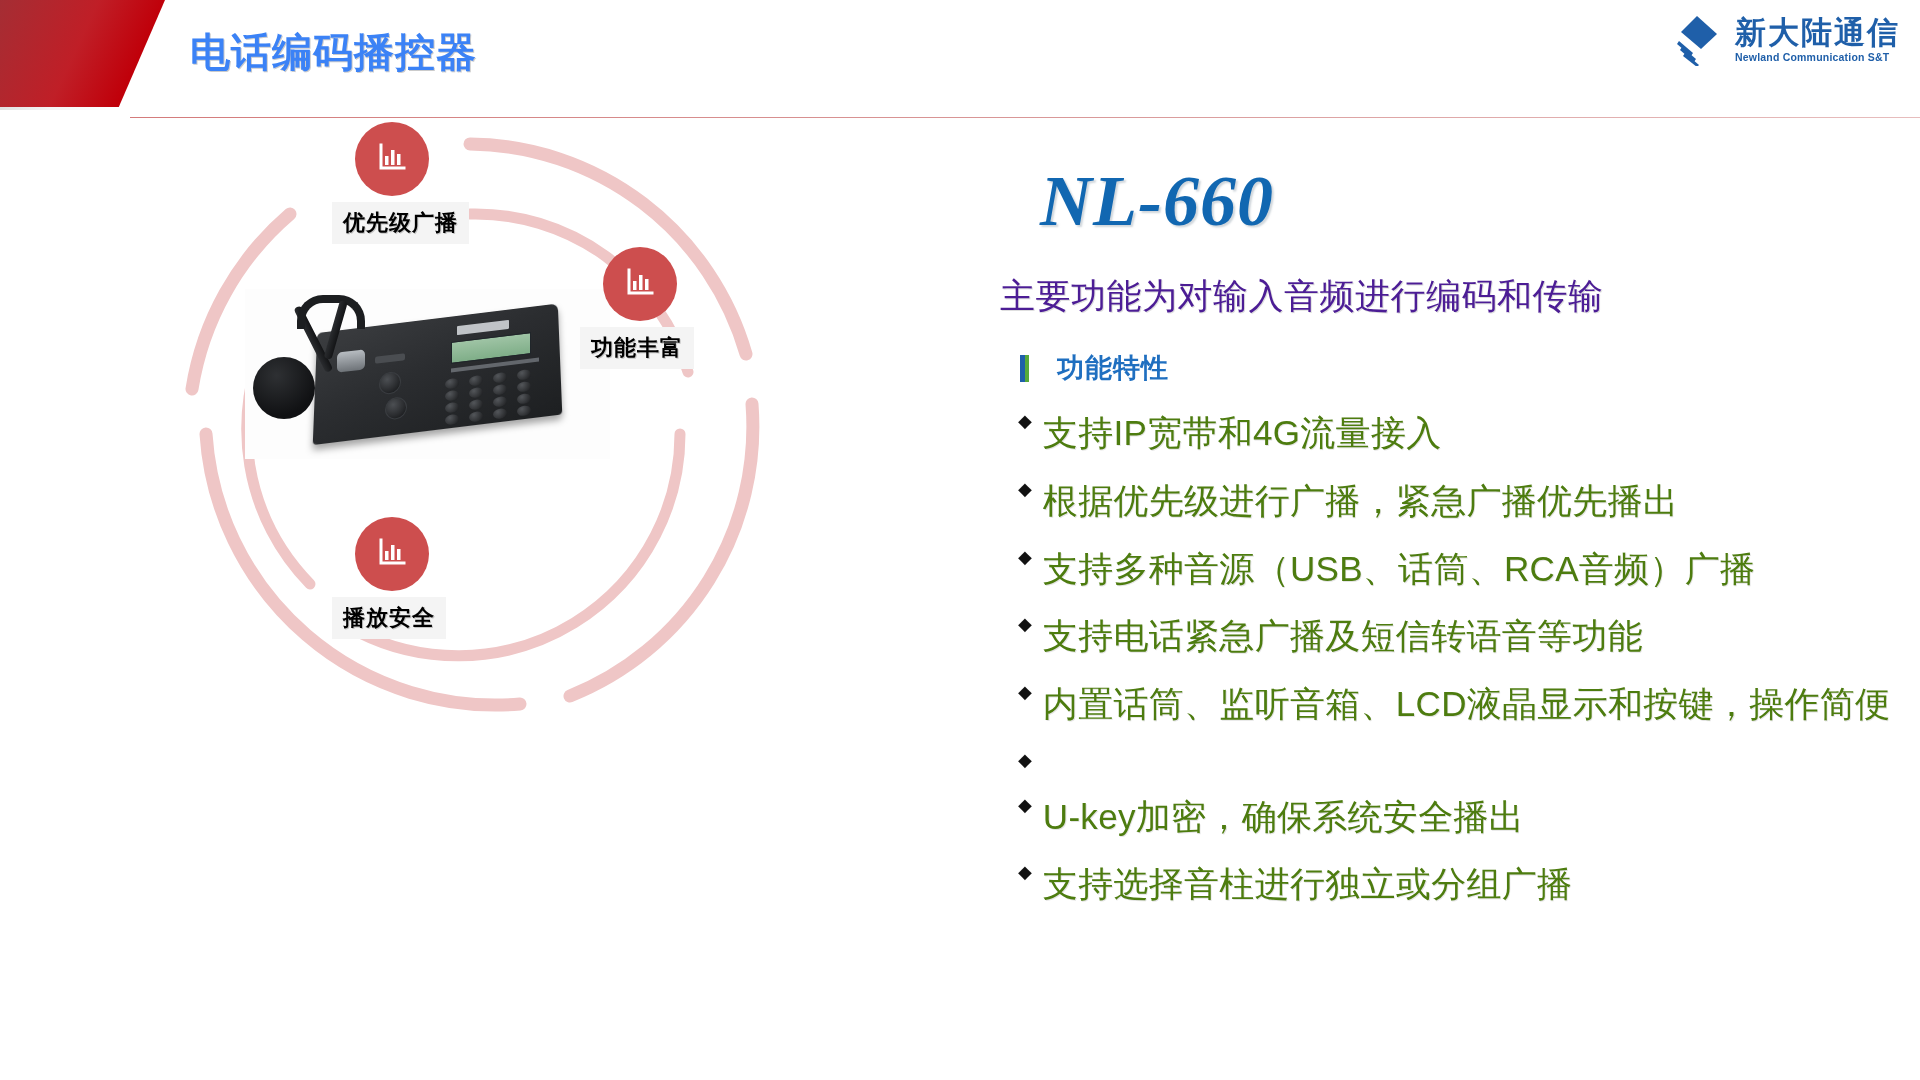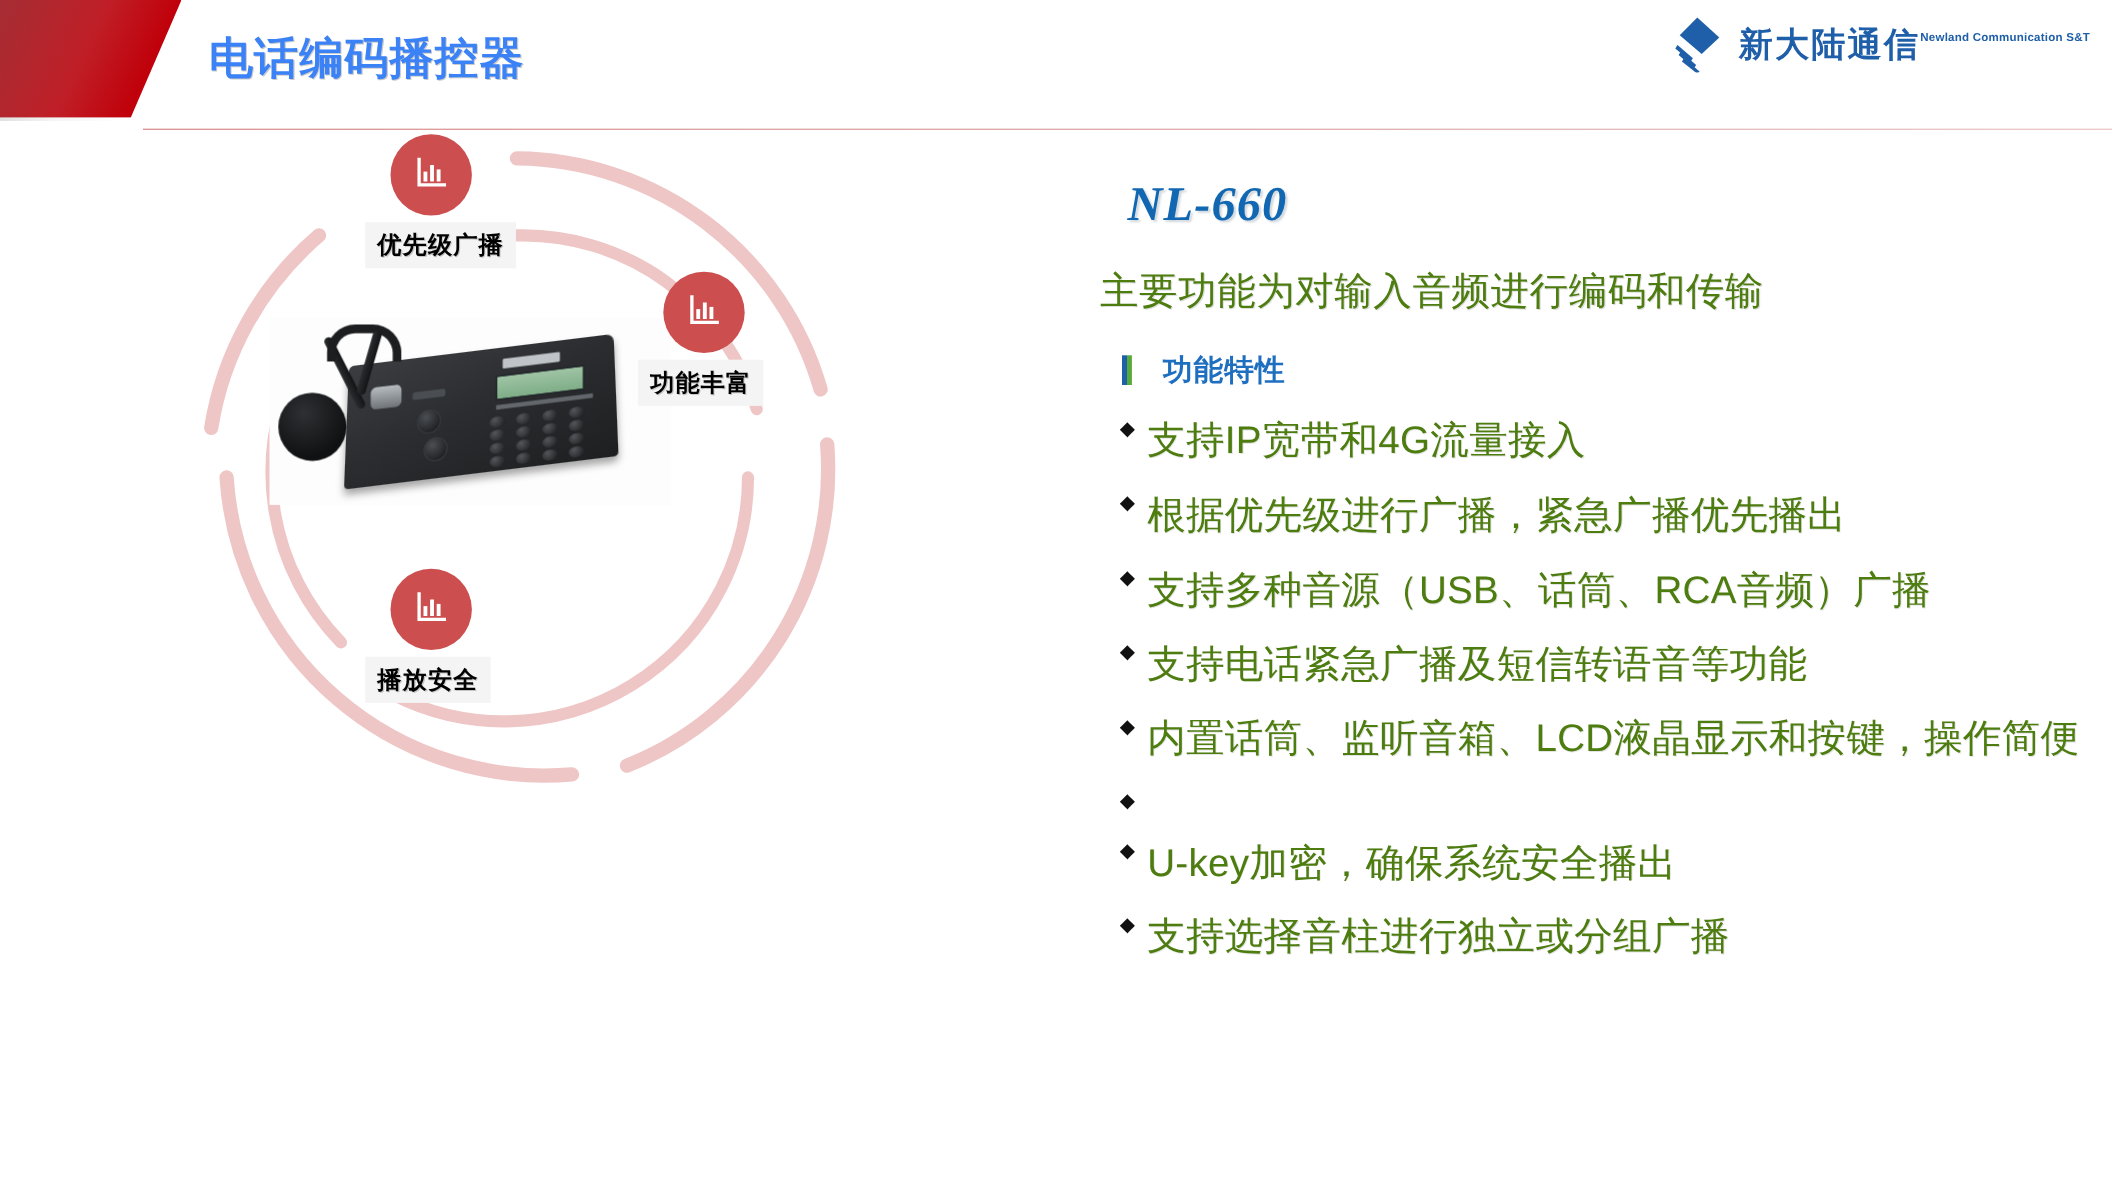--- a/index.html
+++ b/index.html
@@ -33,21 +33,21 @@
     white-space:nowrap;
   }
   .hdr-rule{
     position:absolute;left:130px;top:117px;width:1790px;height:1.4px;
     background:linear-gradient(90deg,#d47b7b 0%,#d99a9a 55%,#e7bdbd 100%);
   }
 
   
   .logo{position:absolute;right:20px;top:14px;display:flex;align-items:center;gap:10px;}
   .logo-mark{width:52px;height:52px;position:relative;}
-  .logo-text-wrap{display:flex;flex-direction:row;line-height:1;}
+  .logo-text-wrap{display:flex;flex-direction:column;line-height:1;}
   .logo-cn{font-size:31px;font-weight:bold;color:#1F5FA9;letter-spacing:2px;white-space:nowrap;}
   .logo-en{font-size:10.5px;font-weight:bold;color:#1F5FA9;letter-spacing:.2px;margin-top:4px;white-space:nowrap;}
 
   
   .diagram{position:absolute;left:140px;top:104px;width:660px;height:720px;}
   .diagram svg{position:absolute;left:0;top:0;}
 
   .device-photo{
     position:absolute;left:105px;top:185px;width:365px;height:170px;
     background:#fdfdfd;
@@ -119,26 +119,26 @@
     font-size:22px;font-weight:bold;letter-spacing:1px;
     padding:6px 11px;white-space:nowrap;
     text-shadow:1px 1px 0 rgba(150,150,150,.5);
   }
 
   
   .panel{position:absolute;left:1000px;top:160px;width:880px;}
   .prod-title{
     font-family:"Liberation Serif","DejaVu Serif",serif;
     font-style:italic;font-weight:bold;
-    font-size:44px;color:#1167B1;letter-spacing:1px;
-    margin-left:25px;
+    font-size:72px;color:#1167B1;letter-spacing:1px;
+    margin-left:40px;
     text-shadow:2px 2px 2px rgba(170,180,190,.55);
   }
   .prod-sub{
-    margin-top:30px;font-size:35px;color:#4d7c0f;font-weight:400;letter-spacing:.5px;
+    margin-top:30px;font-size:35px;color:#4c1d95;font-weight:400;letter-spacing:.5px;
     text-shadow:1px 1px 0 rgba(190,190,190,.5);
   }
   .feat-head{margin-top:30px;margin-left:20px;display:flex;align-items:center;gap:28px;}
   .feat-bar{display:inline-block;width:9px;height:27px;
             background:linear-gradient(90deg,#1F5FA9 0 55%,#57A93A 55% 100%);}
   .feat-head-text{font-size:27px;color:#1F6FC0;font-weight:bold;letter-spacing:1px;}
   .bullets{margin-top:22px;margin-left:18px;}
   .bullet{display:flex;align-items:flex-start;gap:11px;margin-bottom:17px;}
   .bullet-mark{font-size:18px;color:#111;line-height:1.55;}
   .bullet-text{font-size:35px;color:#4d7c0f;line-height:1.45;letter-spacing:.3px;

